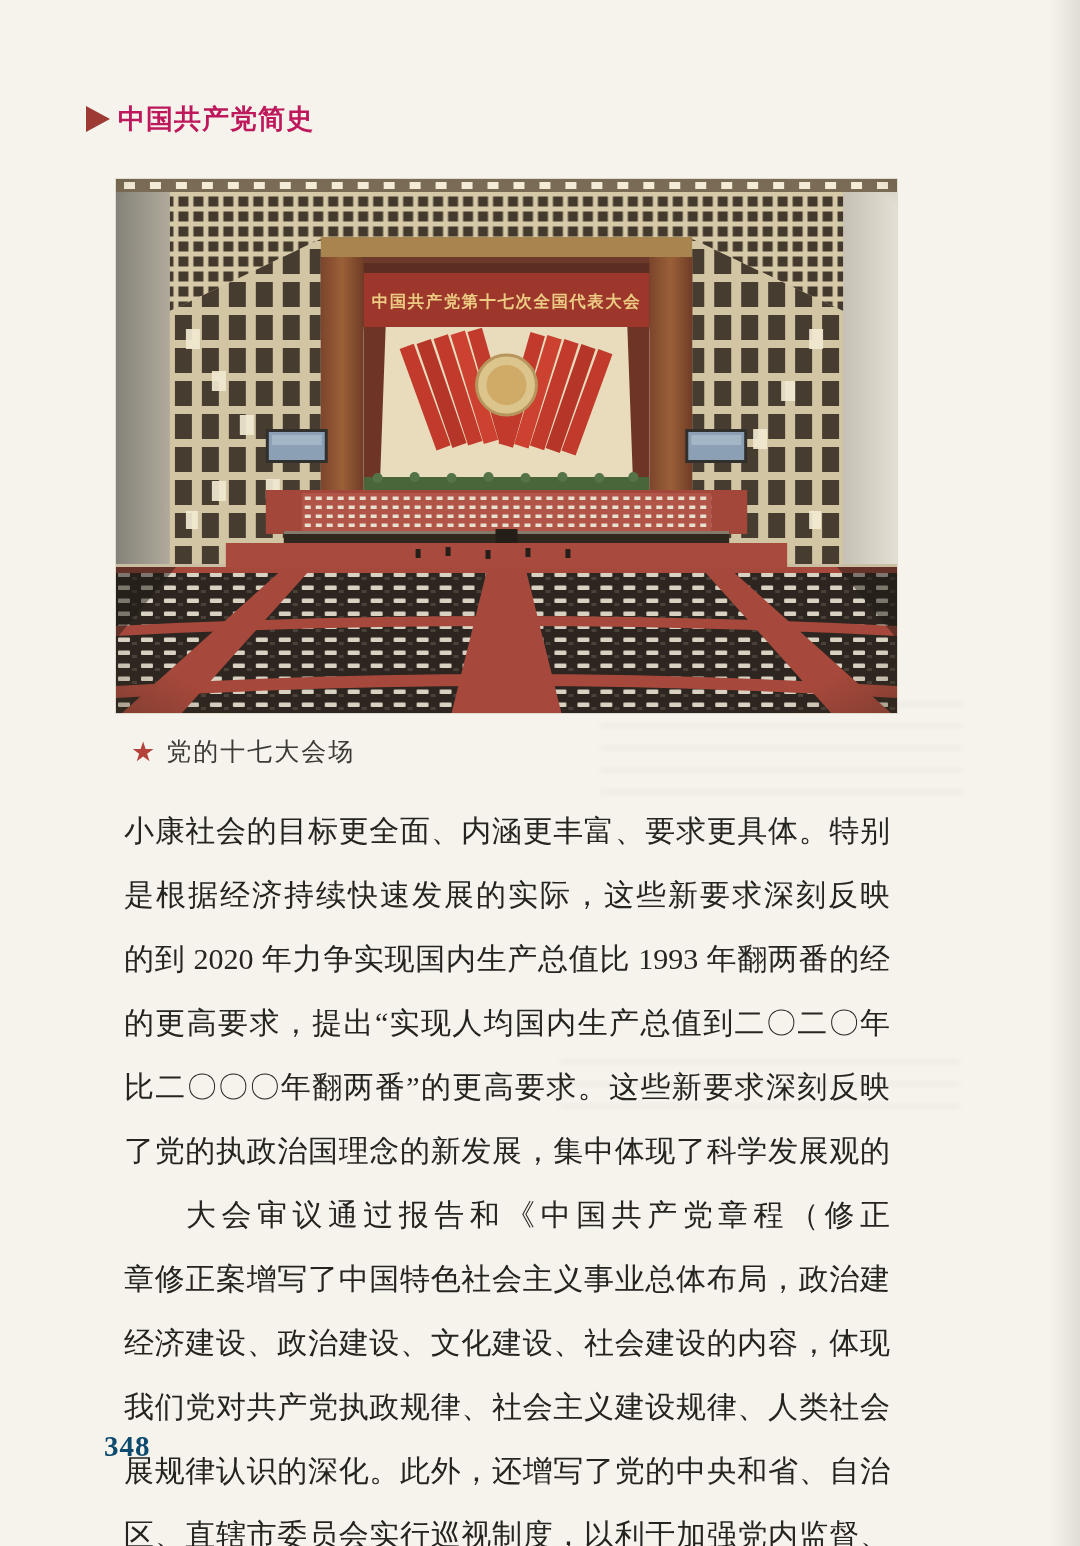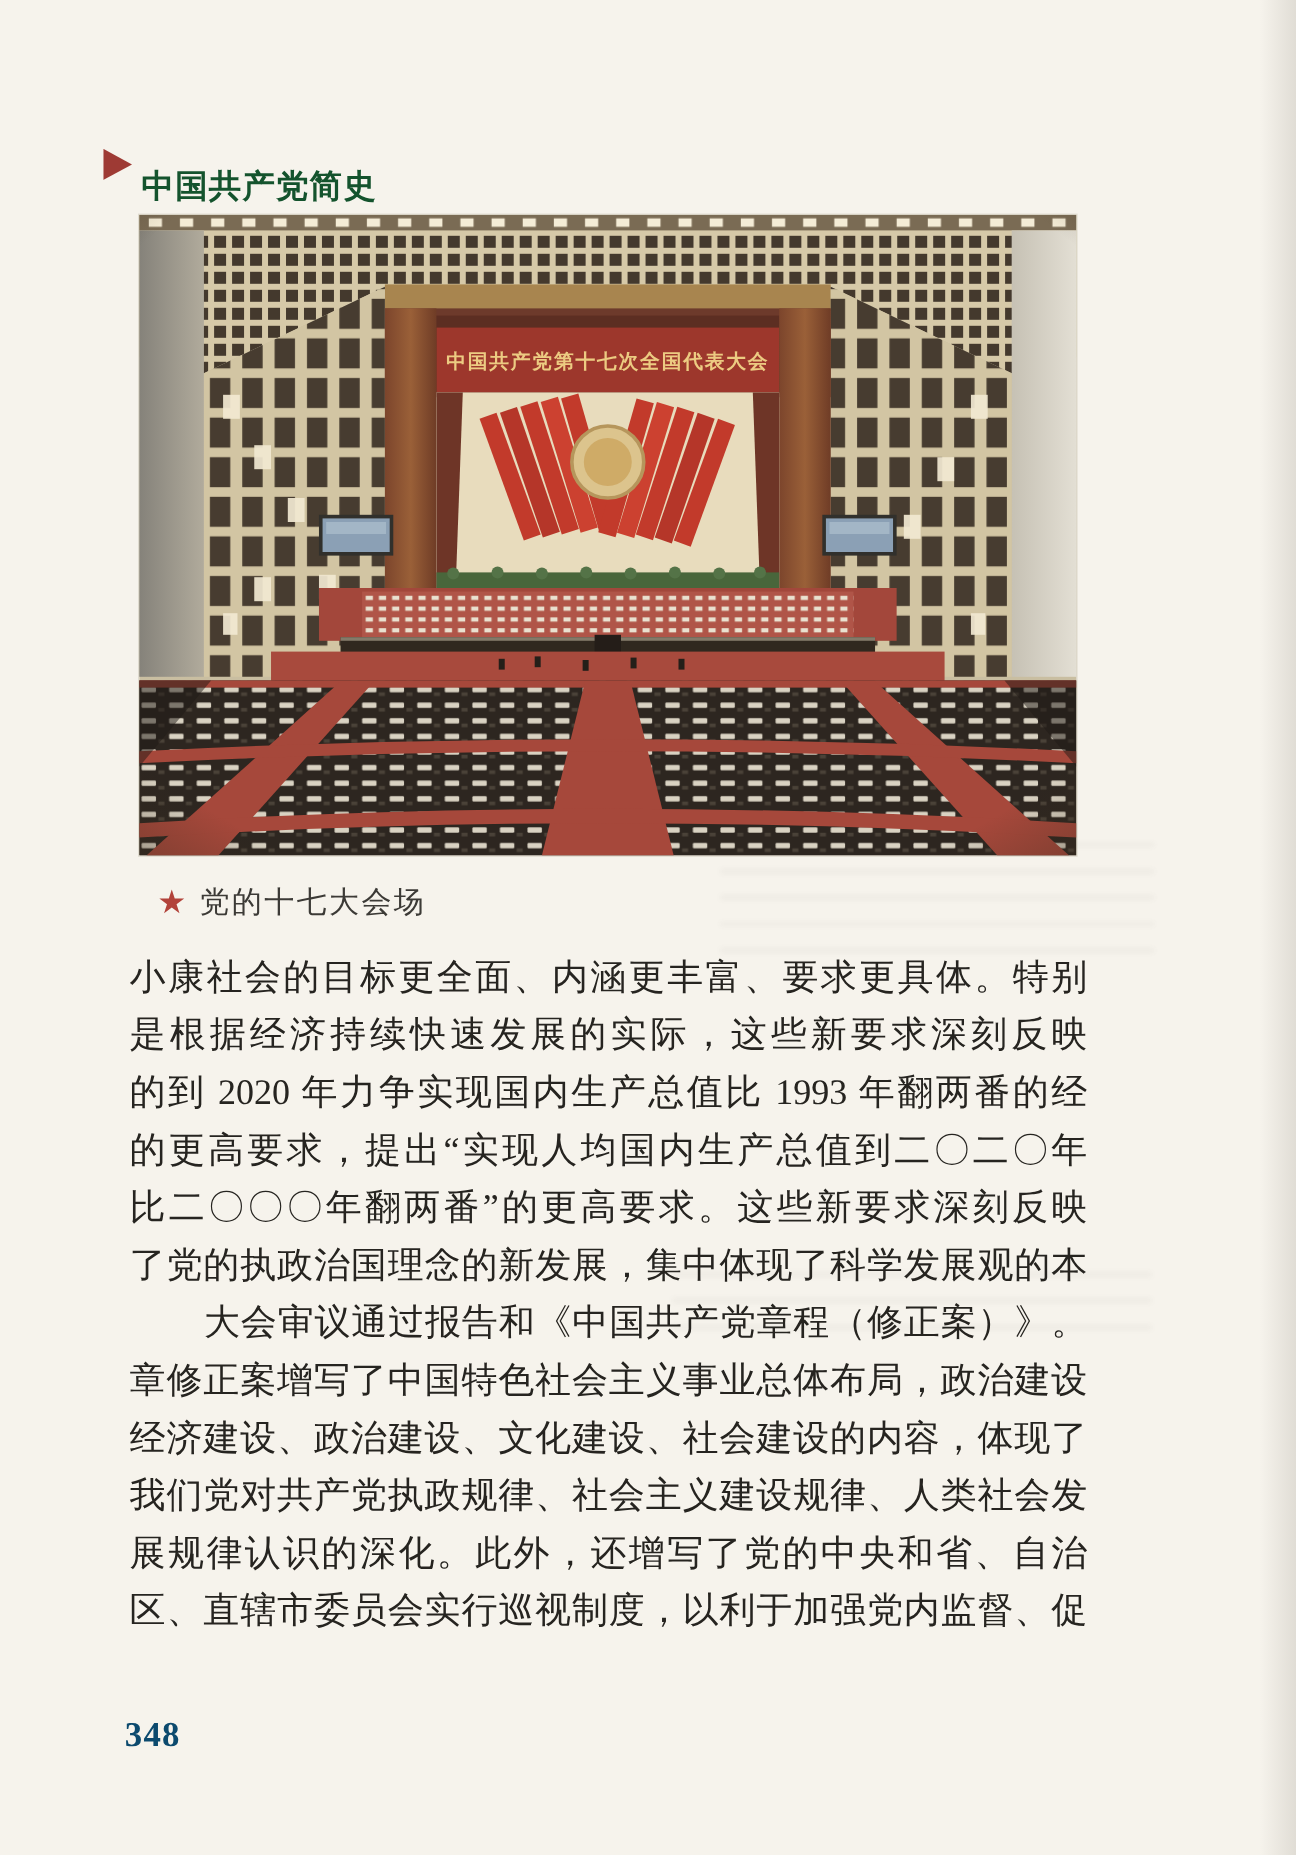--- a/index.html
+++ b/index.html
@@ -26,21 +26,21 @@
   .chapter-header{
     position:absolute;left:86px;top:101px;
     display:flex;align-items:center;gap:8px;
   }
   .tri{
     width:24px;height:26px;background:#9e3a34;
     clip-path:polygon(0 0,100% 50%,0 100%);
   }
   .chapter-title{
     font-family:"Liberation Sans","DejaVu Sans",sans-serif;
-    font-weight:bold;font-size:27px;color:#14532d;letter-spacing:1px;margin-top:36px;
+    font-weight:bold;font-size:27px;color:#be185d;letter-spacing:1px;
   }
 
   
   .photo{
     position:absolute;left:116px;top:179px;width:781px;height:534px;margin:0;
     box-shadow:0 0 0 1px rgba(205,200,185,.55);
   }
   .photo svg{display:block;}
 
   
@@ -50,21 +50,21 @@
     font-size:25px;color:#3c3a36;letter-spacing:2px;
   }
   .caption .star{color:#b2423a;font-size:27px;letter-spacing:0;}
 
   
   .bodytext{
     position:absolute;left:108px;top:791px;width:798px;
     font-size:30px;color:#262420;
   }
   .line{
-    margin:0;height:48px;line-height:48px;
+    margin:16px;height:48px;line-height:48px;
     text-align:justify;text-align-last:justify;text-justify:inter-character;
     overflow:hidden;
   }
   .line.short{text-align-last:left;}
   .line.indent{padding-left:62px;}
 
   .pagenum{
     position:absolute;left:104px;top:1430px;
     font-size:29px;color:#0c4a6e;letter-spacing:1px;font-weight:bold;
   }

